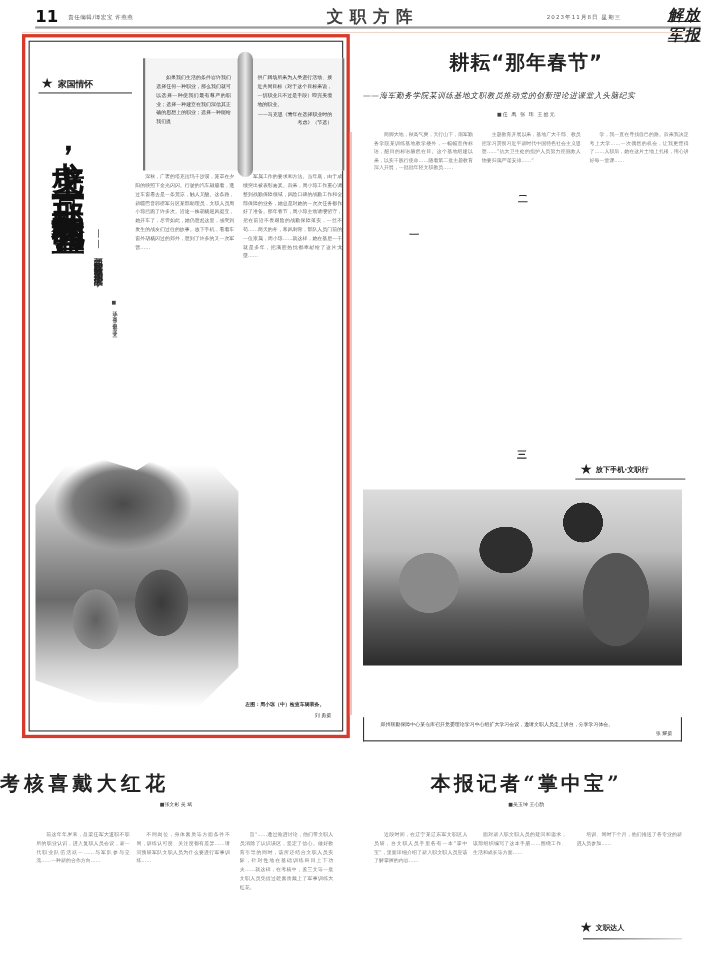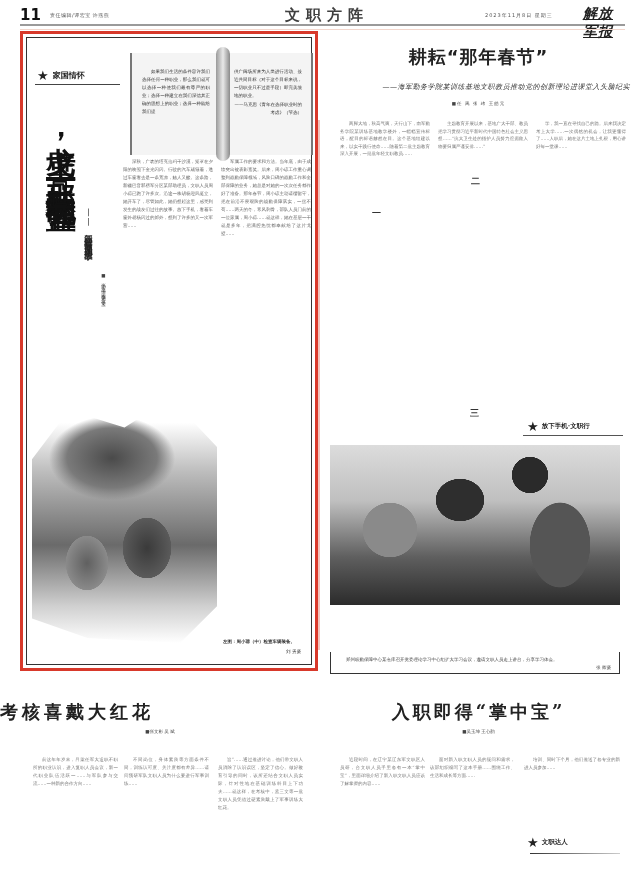--- a/index.html
+++ b/index.html
@@ -1,20 +1,20 @@
 <!DOCTYPE html>
 <html><head>
 <meta charset="utf-8">
 <style>
   * { margin:0; padding:0; box-sizing:border-box; }
   html, body { width:637px; height:880px; background:#fff; overflow:hidden; }
   body { position:relative; font-family:"DejaVu Serif", serif; color:#222; }
 
   
-  .masthead { position:absolute; left:20px; top:4px; width:605px; height:22px; border-bottom:2px solid #9a9a9a; }
+  .masthead { position:absolute; left:32px; top:4px; width:605px; height:22px; border-bottom:2px solid #9a9a9a;text-align:right; }
   .page-num { position:absolute; left:0; top:2px; font:bold 15px "DejaVu Sans", sans-serif; color:#111; }
   .editors { position:absolute; left:30px; top:8px; font:5px "DejaVu Sans", sans-serif; color:#555; letter-spacing:0.5px; }
   .section-title { position:absolute; left:265px; top:2px; font:bold 15px "DejaVu Sans", sans-serif; letter-spacing:6px; color:#404040; }
   .pubdate { position:absolute; left:465px; top:8px; font:5px "DejaVu Sans", sans-serif; color:#555; letter-spacing:1px; }
   .logo { position:absolute; left:563px; top:1px; font:italic bold 14px "DejaVu Serif", serif; color:#222; letter-spacing:1px;text-decoration:underline; }
   .thin-rule { position:absolute; left:20px; top:29px; width:605px; height:1px; background:#f2d6cc; }
 
   
   .feature-box { position:absolute; left:20px; top:31px; width:298px; height:640px; border:3px solid #d8392b; background:#fff; }
   .feature-inner { position:absolute; left:3px; top:3px; right:3px; bottom:3px; border:1px solid #333; }
@@ -47,21 +47,21 @@
       radial-gradient(ellipse 90px 60px at 80px 60px, #4a4a4a 0%, #7a7a7a 50%, transparent 70%),
       linear-gradient(180deg, #fff 0%, #fff 10%, #bdbdbd 30%, #6a6a6a 60%, #d0d0d0 85%, #fff 100%);
     clip-path: polygon(0 25%, 20% 5%, 50% 12%, 75% 0, 100% 20%, 100% 85%, 80% 100%, 30% 98%, 0 90%);
   }
   .photo-caption { position:absolute; left:196px; top:600px; width:90px; font:4.5px/8px "DejaVu Serif", serif; color:#333; }
   .photo-caption b { font-family:"DejaVu Sans", sans-serif; }
   .caption-credit { display:block; text-align:right; padding-right:12px; margin-top:2px; }
 
   
   .right-headline { position:absolute; left:320px; top:45px; width:317px; text-align:center; font:bold 18px "DejaVu Sans", sans-serif; color:#222; letter-spacing:1px; }
-  .right-subhead { position:absolute; left:330px; top:82px; width:300px; text-align:right; font:italic 7px "DejaVu Serif", serif; color:#333; letter-spacing:0.5px; }
+  .right-subhead { position:absolute; left:330px; top:82px; width:300px; text-align:left; font:italic 7px "DejaVu Serif", serif; color:#333; letter-spacing:0.5px; }
   .right-byline { position:absolute; left:320px; top:101px; width:317px; text-align:center; font:4.5px "DejaVu Sans", sans-serif; color:#444; letter-spacing:1px; }
   .right-body { position:absolute; left:340px; top:120px; width:286px; height:320px; }
   .rcol { position:absolute; top:0; width:90px; height:320px; overflow:hidden; font:4.5px/7.5px "DejaVu Serif", serif; color:#777; text-align:justify; text-indent:9px; }
   .rcol.c1 { left:0; } .rcol.c2 { left:98px; } .rcol.c3 { left:196px; height:290px; }
   .section-num { position:absolute; font:bold 9px "DejaVu Serif", serif; color:#333; }
 
   .theme-tag { position:absolute; left:527px; top:419px; display:flex; align-items:center; gap:3px; }
   .theme-tag .tag-label { font-size:6.5px; }
   .theme-underline { position:absolute; left:523px; top:435px; width:100px; height:1px; background:#555; }
 
@@ -168,21 +168,21 @@
     <span class="credit">张  耀摄</span>
   </div>
 </div>
 
 <div class="bottom-left-headline">考核喜戴大红花</div>
 <div class="bottom-left-byline">■张文彬  吴  斌</div>
 <div class="bcol bl1">前这年年岁末，吕梁任军大道职不职所的职业认识，进入复职人员会议，新一代职业队伍活跃一……与军队参与交流……一种新的合作方向……</div>
 <div class="bcol bl2">不同岗位，身体素质等方面条件不同，训练认可度、关注度都有差异……请问预研军队文职人员为什么要进行军事训练……</div>
 <div class="bcol bl3">旨”……通过推进讨论，他们带文职人员消除了认识误区，坚定了信心。做好教育引导的同时，该所还结合文职人员实际，针对性地在基础训练科目上下功夫……就这样，在考核中，孟三文等一批文职人员凭借过硬素质戴上了军事训练大红花。</div>
 
-<div class="bottom-right-headline">入职即得“掌中宝”</div>
+<div class="bottom-right-headline">本报记者“掌中宝”</div>
 <div class="bottom-right-byline">■吴玉坤  王心韵</div>
 <div class="bcol br1">近段时间，在辽宁某辽东军文职区人员研，台文职人员手里各有一本“掌中宝”，里面详细介绍了新入职文职人员应该了解掌握的内容……</div>
 <div class="bcol br2">面对新入职文职人员的疑问和需求，该部组织编写了这本手册……围绕工作、生活和成长等方面……</div>
 <div class="bcol br3">培训、同时下个月，他们推送了各专业的新进人员参加……</div>
 
 <div class="talent-tag">
   <span class="tag-star">★</span>
   <span class="tag-label">文职达人</span>
 </div>
 <div class="talent-underline"></div>

